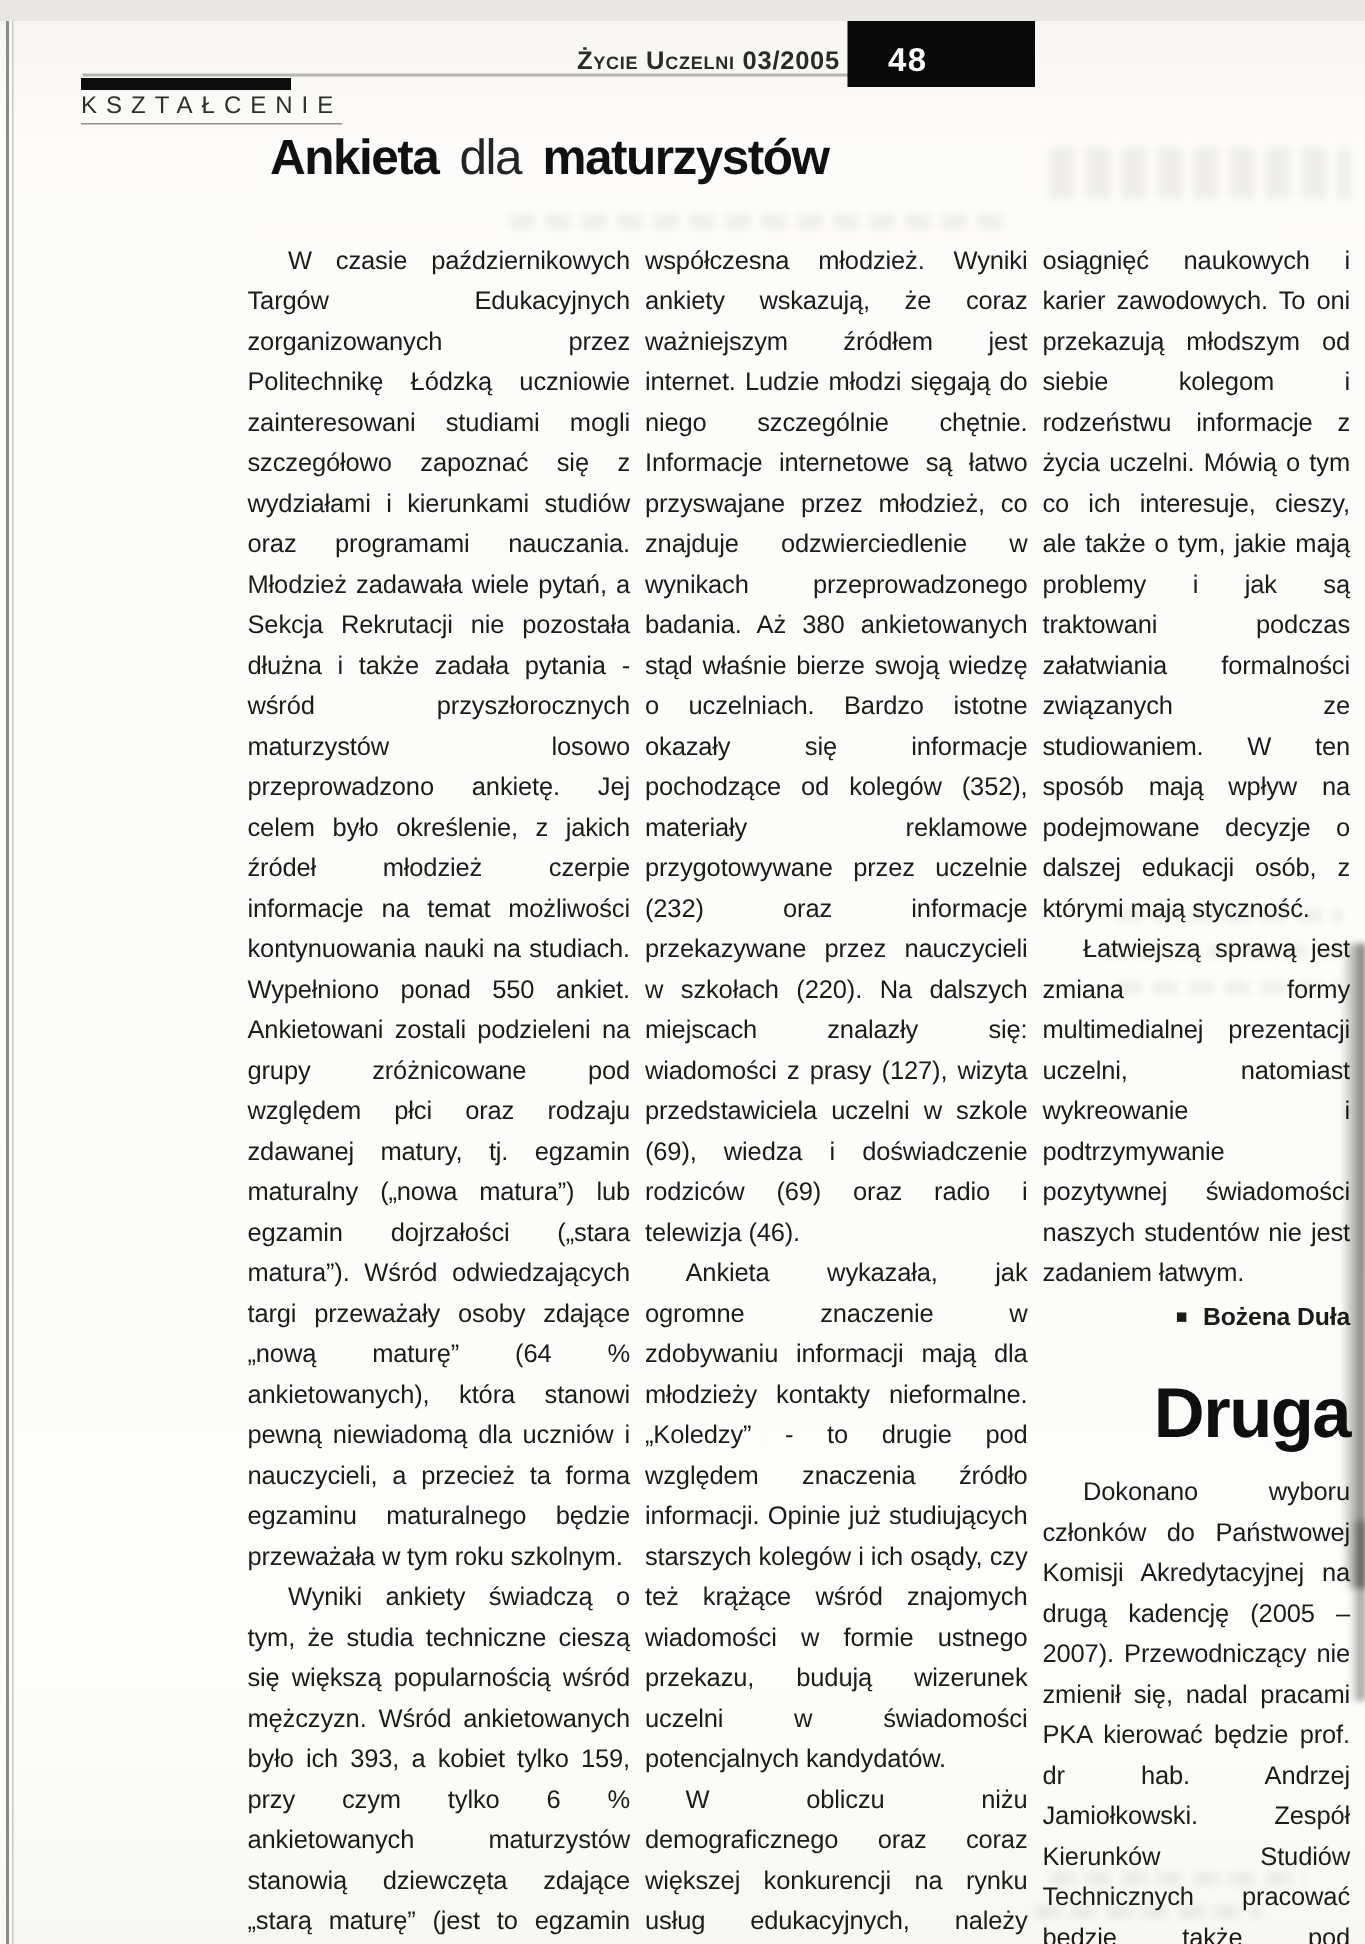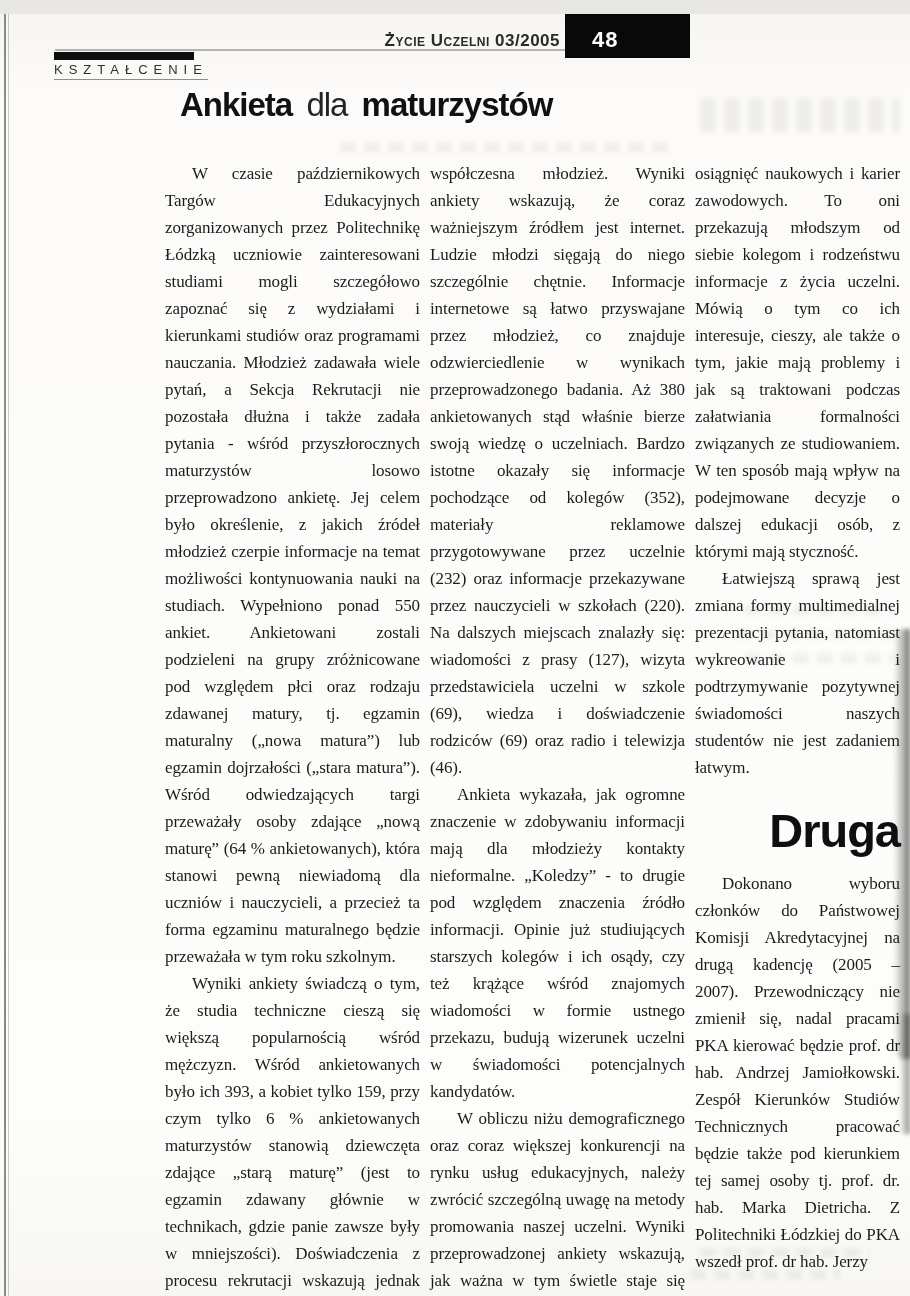--- a/index.html
+++ b/index.html
@@ -18,33 +18,33 @@
     background:linear-gradient(90deg,rgba(60,58,55,0),rgba(40,38,36,.55));filter:blur(2px);}
   .ghost{position:absolute;filter:blur(2.5px);opacity:.5;pointer-events:none;}
   .ghost-bar{background:repeating-linear-gradient(90deg,rgba(130,128,124,.22) 0 16px,rgba(130,128,124,0) 16px 24px);}
   
   .hdr-rule{position:absolute;left:55px;top:35px;width:512px;height:2px;background:#b5b4b0;}
   .hdr-journal{position:absolute;left:255px;top:17px;width:305px;text-align:right;
     font-variant:small-caps;font-size:17px;letter-spacing:.5px;color:#2a2a28;font-weight:600;}
   .hdr-pagebox{position:absolute;left:565px;top:0;width:125px;height:44px;background:#090909;}
   .hdr-pagenum{position:absolute;left:592px;top:13px;color:#fdfdfb;font-size:22px;font-weight:bold;letter-spacing:1px;}
   .section-bar{position:absolute;left:54px;top:38px;width:140px;height:8px;background:#0d0d0d;}
-  .section-label{position:absolute;left:54px;top:48px;font-size:13px;letter-spacing:6px;color:#2e2e2c;
+  .section-label{position:absolute;left:54px;top:48px;font-size:16px;letter-spacing:6px;color:#2e2e2c;
     border-bottom:1px solid #8f8e8a;padding-bottom:2px;}
   
   .title{position:absolute;left:180px;top:72px;font-size:33px;letter-spacing:-1px;white-space:nowrap;}
   .title .b{font-weight:900;color:#111;}
   .title .l{font-weight:400;color:#242424;margin:0 6px;}
   
   .columns{position:absolute;left:165px;top:146px;width:735px;display:flex;}
   .col{font-size:17px;line-height:27px;text-align:justify;color:#1b1b1a;letter-spacing:-.1px;}
   .col1{width:255px;margin-right:10px;}
   .col2{width:255px;margin-right:10px;}
   .col3{width:205px;}
-  .col p{margin:0;text-indent:27px;font-family:Liberation Serif, serif;}
+  .col p{margin:0;text-indent:27px;}
   .col p.noindent{text-indent:0;}
   .sig{text-align:right;font-size:16.5px;margin-top:2px;}
   .sig .bullet{font-size:13px;vertical-align:1px;margin-right:6px;}
   .sig .bold{font-weight:bold;}
   
   .a2-head{margin-top:26px;margin-bottom:16px;text-align:right;line-height:1;}
   .a2-l1{font-size:47px;font-weight:900;letter-spacing:-1px;color:#0f0f0f;}
   .a2-l2{font-size:41px;font-weight:400;letter-spacing:0;color:#222;margin-top:10px;}
   .a2-l3{font-size:52px;font-weight:900;letter-spacing:-1px;color:#0f0f0f;margin-top:8px;}
 </style>
@@ -88,21 +88,25 @@
 
     <div class="col col2">
       <p class="noindent">współczesna młodzież. Wyniki ankiety wskazują, że coraz ważniejszym źródłem jest internet. Ludzie młodzi sięgają do niego szczególnie chętnie. Informacje internetowe są łatwo przyswajane przez młodzież, co znajduje odzwierciedlenie w wynikach przeprowadzonego badania. Aż 380 ankietowanych stąd właśnie bierze swoją wiedzę o uczelniach. Bardzo istotne okazały się informacje pochodzące od kolegów (352), materiały reklamowe przygotowywane przez uczelnie (232) oraz informacje przekazywane przez nauczycieli w szkołach (220). Na dalszych miejscach znalazły się: wiadomości z prasy (127), wizyta przedstawiciela uczelni w szkole (69), wiedza i doświadczenie rodziców (69) oraz radio i telewizja (46).</p>
       <p>Ankieta wykazała, jak ogromne znaczenie w zdobywaniu informacji mają dla młodzieży kontakty nieformalne. „Koledzy” - to drugie pod względem znaczenia źródło informacji. Opinie już studiujących starszych kolegów i ich osądy, czy też krążące wśród znajomych wiadomości w formie ustnego przekazu, budują wizerunek uczelni w świadomości potencjalnych kandydatów.</p>
       <p>W obliczu niżu demograficznego oraz coraz większej konkurencji na rynku usług edukacyjnych, należy zwrócić szczególną uwagę na metody promowania naszej uczelni. Wyniki przeprowadzonej ankiety wskazują, jak ważna w tym świetle staje się strona internetowa uczelni oraz strony poszczególnych wydziałów i jednostek. Istotna jest nie tylko aktualność prezentowanych treści, łatwość poruszania się po stronie i odnajdowania danych, ale także jej atrakcyjność: interesująca szata graficzna i ciekawe rozwiązania multimedialne.</p>
 
     </div>
 
     <div class="col col3">
       <p class="noindent">osiągnięć naukowych i karier zawodowych. To oni przekazują młodszym od siebie kolegom i rodzeństwu informacje z życia uczelni. Mówią o tym co ich interesuje, cieszy, ale także o tym, jakie mają problemy i jak są traktowani podczas załatwiania formalności związanych ze studiowaniem. W ten sposób mają wpływ na podejmowane decyzje o dalszej edukacji osób, z którymi mają styczność.</p>
-      <p>Łatwiejszą sprawą jest zmiana formy multimedialnej prezentacji pytania, natomiast wykreowanie i podtrzymywanie pozytywnej świadomości naszych studentów nie jest zadaniem łatwym.</p>
+      <p>Łatwiejszą sprawą jest zmiana formy multimedialnej prezentacji uczelni, natomiast wykreowanie i podtrzymywanie pozytywnej świadomości naszych studentów nie jest zadaniem łatwym.</p>
+      <div class="sig">
+        <span class="bullet">■</span>
+        <span class="bold">Bożena Duła</span>
+      </div>
 
       <div class="a2-head">
         <div class="a2-l1">Druga</div>
       </div>
 
       <p><span>Dokonano wyboru członków do Państwowej Komisji Akredytacyjnej na drugą kadencję (2005 – 2007). Przewodniczący nie zmienił się, nadal pracami PKA kierować będzie prof. dr hab. Andrzej Jamiołkowski. Zespół Kierunków Studiów Technicznych pracować będzie także pod kierunkiem tej samej osoby tj. prof. dr. hab. Marka Dietricha. Z Politechniki Łódzkiej do PKA wszedł prof. dr hab. Jerzy </span></p>
 
     </div>
 
   </div>

